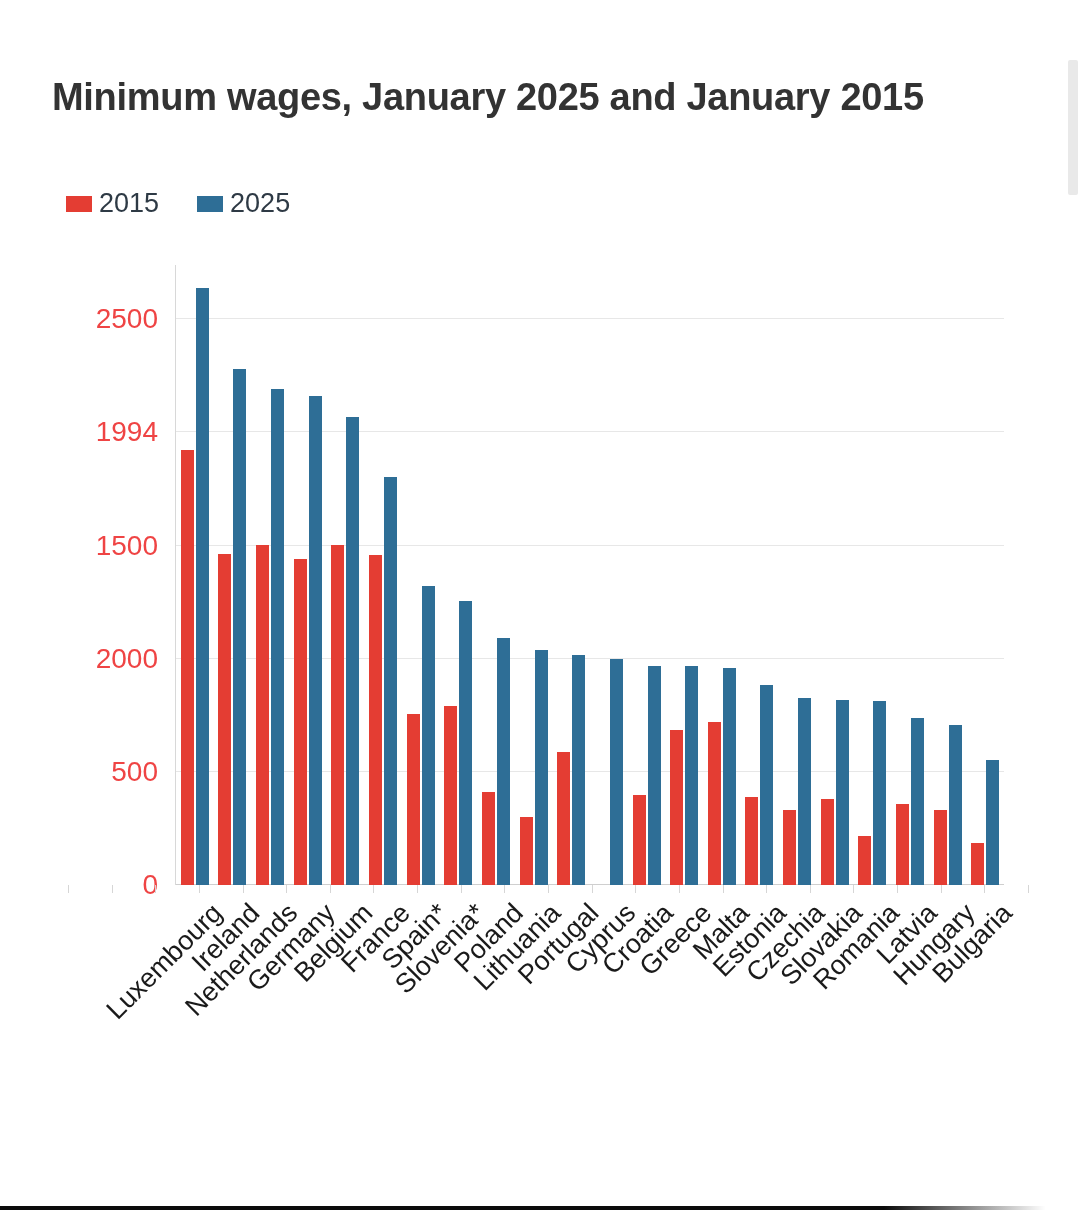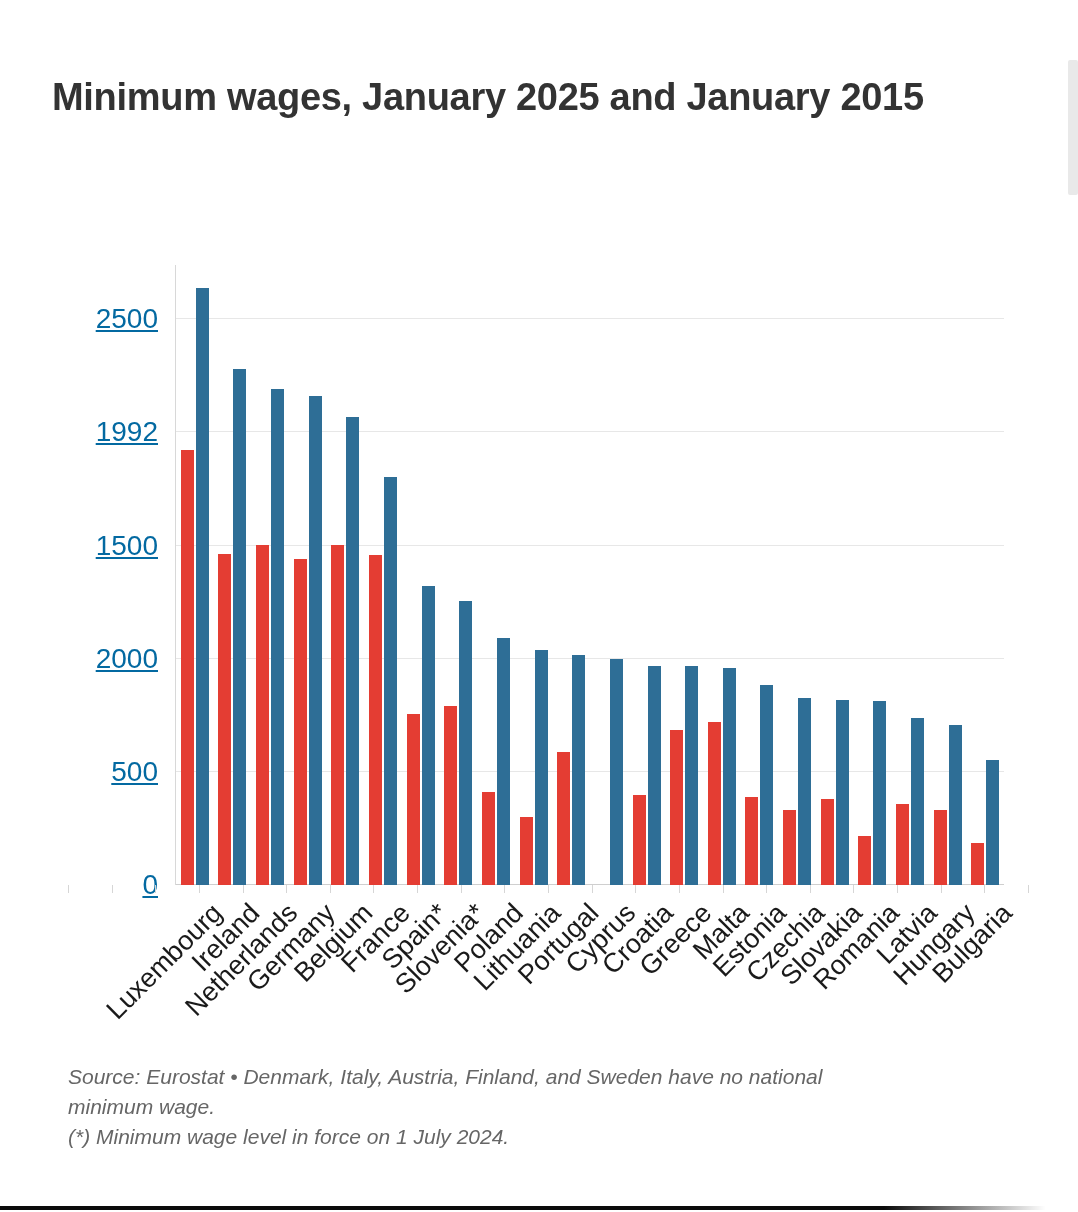--- a/index.html
+++ b/index.html
@@ -31,21 +31,21 @@
   .chart{position:absolute;left:68px;top:265px;width:960px;height:790px;}
   .plot{
     position:absolute;left:107px;top:0;width:828px;height:620px;
     border-left:1px solid #d8d8d8;
   }
   .gridline{position:absolute;left:0;right:0;height:1px;background:#e7e7e7;}
   .gridline.zero{background:#cfcfcf;}
   .ylabel{
     position:absolute;right:calc(100% + 18px);
     transform:translateY(50%);
-    font-size:28px;color:#0369a1;white-space:nowrap;line-height:1;text-decoration:underline;
+    font-size:28px;color:#ef4444;white-space:nowrap;line-height:1;
   }
   .groups{position:absolute;left:0;right:0;top:0;bottom:0;display:flex;align-items:flex-end;}
   .group{flex:1;display:flex;justify-content:center;align-items:flex-end;gap:2px;height:100%;}
   .bar{width:13px;}
   .tick{position:absolute;top:620px;width:1px;height:8px;background:#d6d6d6;}
   .x-axis{
     position:absolute;left:107px;top:620px;width:828px;height:170px;
     display:flex;overflow:visible;
   }
   .xcell{flex:1;position:relative;overflow:visible;}
@@ -68,33 +68,43 @@
     background:#e9e9e9;border-radius:2px;
   }
 </style>
 </head>
 <body>
 
 <div class="page">
 
   <h1 class="title">Minimum wages, January 2025 and January 2015</h1>
 
+  <div class="legend">
+    <div class="legend-item">
+      <span class="swatch" style="background: rgb(228, 61, 51);"></span>
+      <span class="legend-label">2015</span>
+    </div>
+    <div class="legend-item">
+      <span class="swatch" style="background: rgb(46, 110, 150);"></span>
+      <span class="legend-label">2025</span>
+    </div>
+  </div>
 
   <div class="chart">
     <div class="plot" id="plot">
         <div class="gridline zero" style="bottom: 0px;"></div>
         <div class="ylabel" style="bottom: 0px;">0</div>
         <div class="gridline" style="bottom: 113.139px;"></div>
         <div class="ylabel" style="bottom: 113.139px;">500</div>
         <div class="gridline" style="bottom: 226.277px;"></div>
         <div class="ylabel" style="bottom: 226.277px;">2000</div>
         <div class="gridline" style="bottom: 339.416px;"></div>
         <div class="ylabel" style="bottom: 339.416px;">1500</div>
         <div class="gridline" style="bottom: 452.555px;"></div>
-        <div class="ylabel" style="bottom: 452.555px;">1992</div>
+        <div class="ylabel" style="bottom: 452.555px;">1994</div>
         <div class="gridline" style="bottom: 565.693px;"></div>
         <div class="ylabel" style="bottom: 565.693px;">2500</div>
         <div class="groups">
           <div class="group">
             <div class="bar" style="height: 435px; background: rgb(228, 61, 51);"></div>
             <div class="bar" style="height: 597px; background: rgb(46, 110, 150);"></div>
           </div>
           <div class="group">
             <div class="bar" style="height: 331px; background: rgb(228, 61, 51);"></div>
             <div class="bar" style="height: 516px; background: rgb(46, 110, 150);"></div>
@@ -267,21 +277,17 @@
       <div class="tick" style="left: 68.1818%;"></div>
       <div class="tick" style="left: 72.7273%;"></div>
       <div class="tick" style="left: 77.2727%;"></div>
       <div class="tick" style="left: 81.8182%;"></div>
       <div class="tick" style="left: 86.3636%;"></div>
       <div class="tick" style="left: 90.9091%;"></div>
       <div class="tick" style="left: 95.4545%;"></div>
       <div class="tick" style="left: 100%;"></div>
     </div>
 
-  <div class="footer">
-    <p>Source: Eurostat • Denmark, Italy, Austria, Finland, and Sweden have no national minimum wage.</p>
-    <p>(*) Minimum wage level in force on 1 July 2024.</p>
-  </div>
 
   <div class="bottom-rule"></div>
   <div class="scroll-thumb"></div>
 
 </div>
 
 </body></html>

